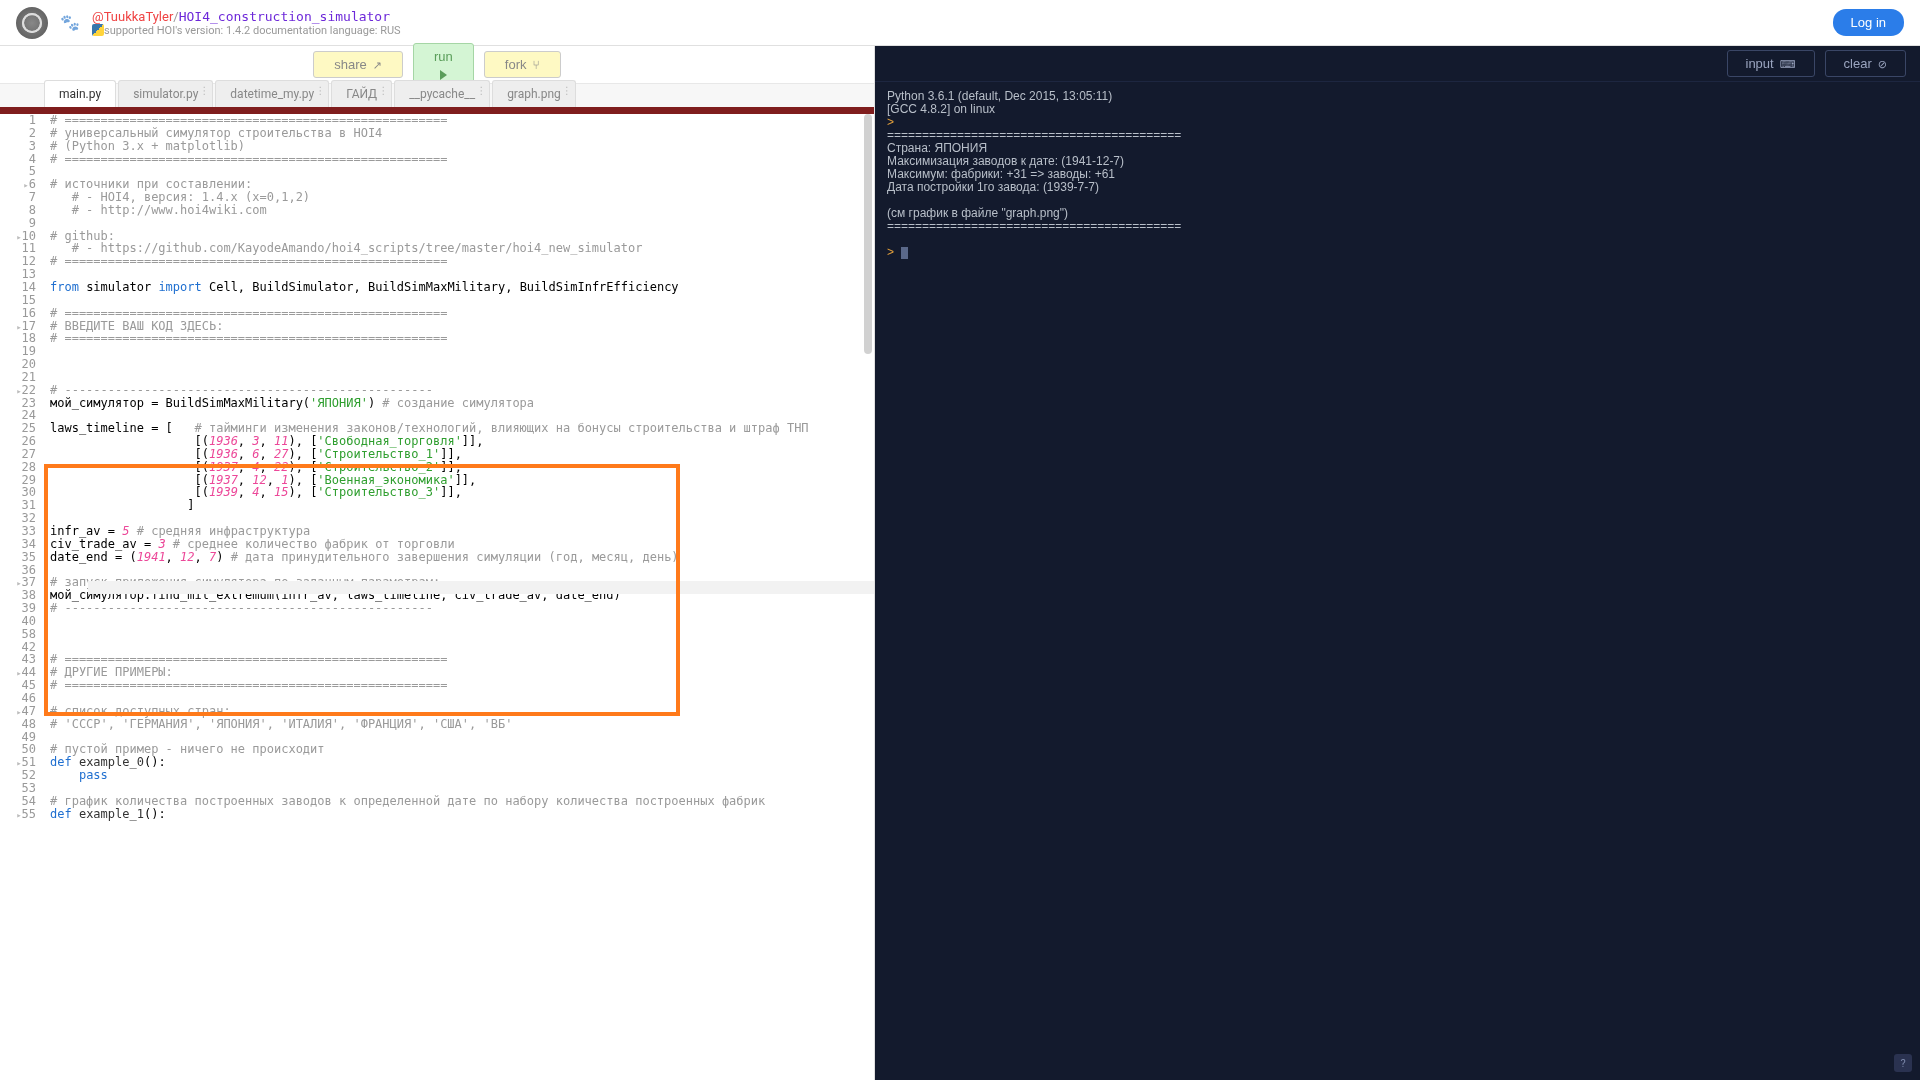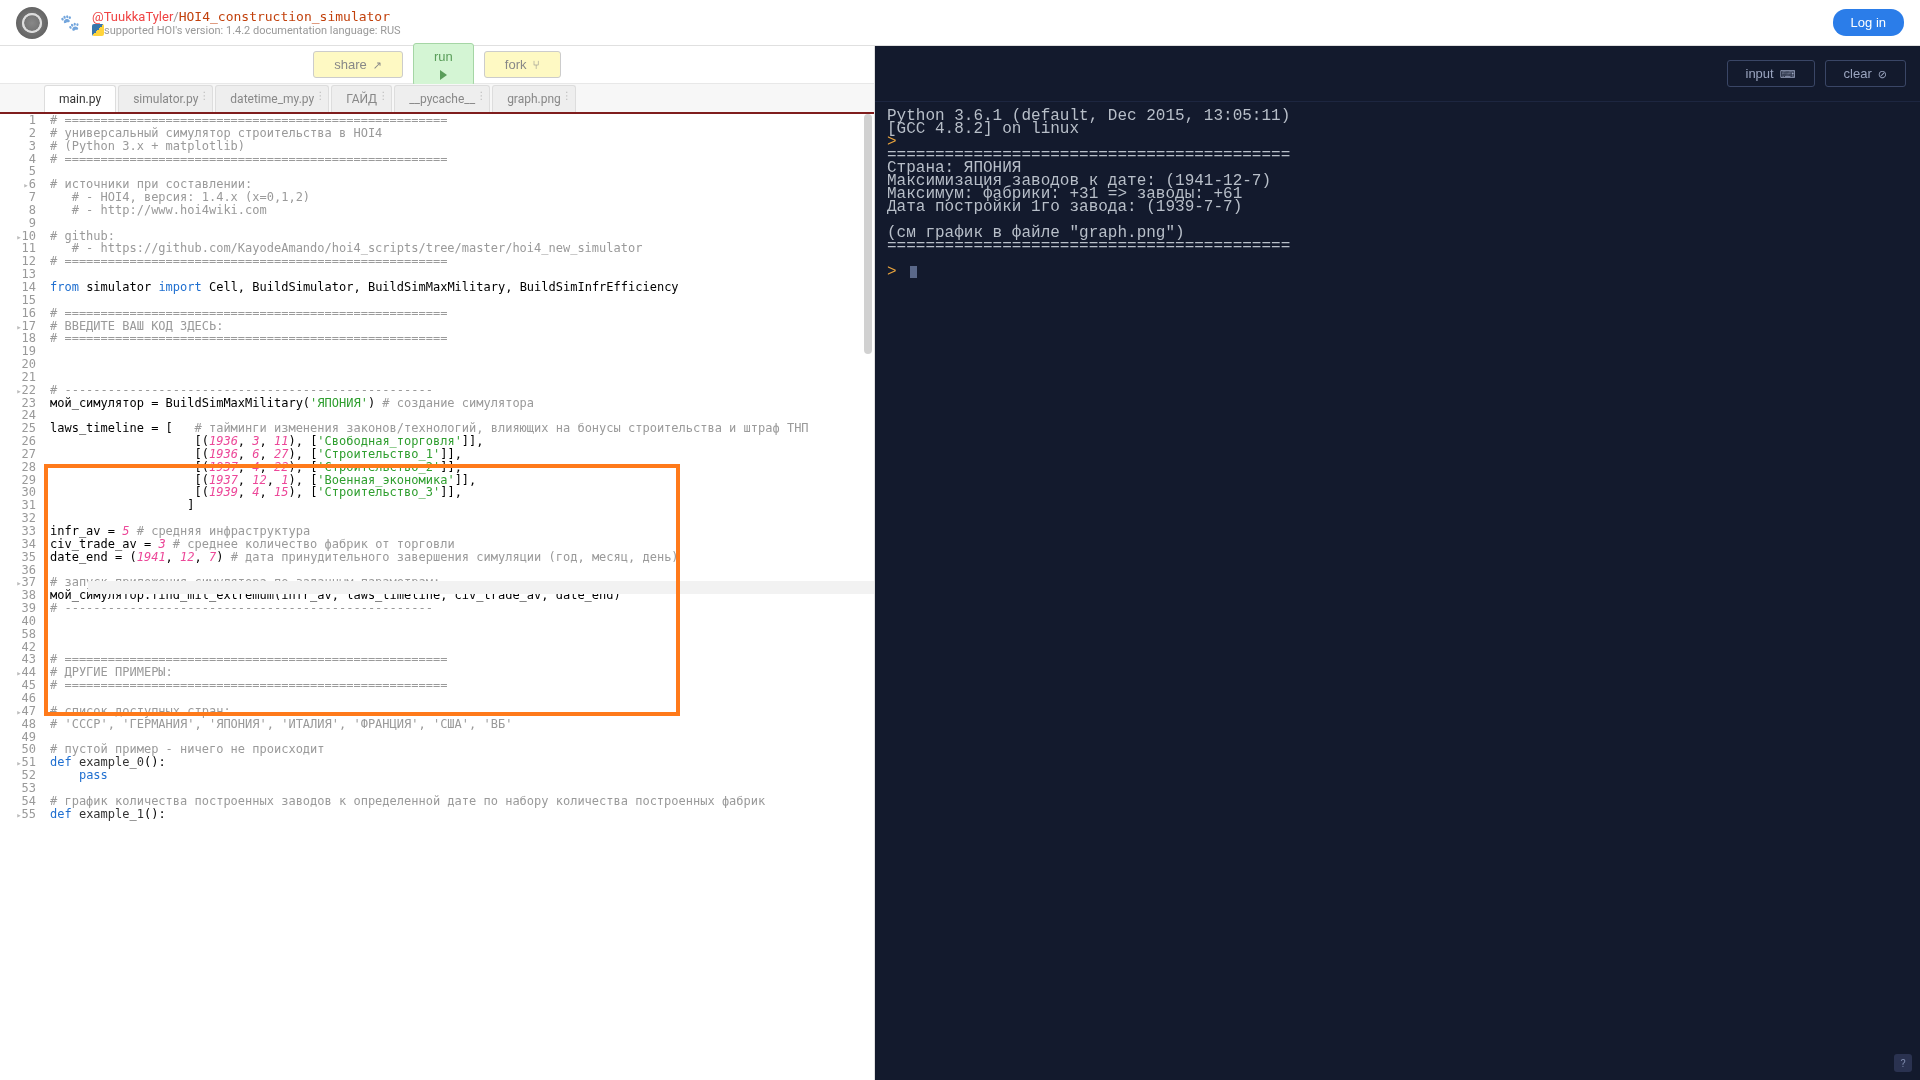--- a/index.html
+++ b/index.html
@@ -6,51 +6,51 @@
 body { font-family: -apple-system, BlinkMacSystemFont, "Segoe UI", Roboto, sans-serif; background: #f5f5f5; overflow: hidden; }
 .app { width: 1920px; height: 1080px; display: flex; flex-direction: column; }
 .header { height: 46px; background: #fff; border-bottom: 1px solid #e0e0e0; display: flex; align-items: center; padding: 0 16px; }
 .logo { width: 32px; height: 32px; border-radius: 50%; background: radial-gradient(#888, #555); margin-right: 12px; display:flex; align-items:center; justify-content:center; }
 .logo svg { width: 24px; height: 24px; }
 .paw { width: 20px; height: 20px; margin-right: 12px; opacity: 0.6; }
 .breadcrumb { display: flex; flex-direction: column; }
 .breadcrumb-main { font-size: 13px; }
 .breadcrumb-main .user { color: #ef4444; }
 .breadcrumb-main .sep { color: #999; }
-.breadcrumb-main .name { color: #c2410c; font-family: ui-monospace, Menlo, Consolas, monospace; }
+.breadcrumb-main .name { color: #6d28d9; font-family: ui-monospace, Menlo, Consolas, monospace; }
 .breadcrumb-sub { font-size: 11px; color: #999; display: flex; align-items: center; }
 .py-icon { width: 12px; height: 12px; background: linear-gradient(135deg,#3776ab 50%,#ffd43b 50%); border-radius: 2px; }
 .login-btn { margin-left: auto; background: #2b7de9; color: #fff; border: none; padding: 6px 18px; border-radius: 13px; font-size: 13px; cursor: pointer; }
 .toolbar { height: 38px; display: flex; align-items: center; justify-content: center; gap: 10px; background: #fff; border-bottom: 1px solid #e8e8e8; }
 .tbtn { border: 1px solid #ccc; background: #fef9c3; color: #888; padding: 5px 20px; border-radius: 3px; font-size: 13px; cursor: pointer; display: inline-flex; align-items: center; gap: 6px; }
 .tbtn.run { background: #d4f5d4; border-color: #a5d6a5; color: #5a9e5a; flex-direction: column; }
 .main { flex: 1; display: flex; min-height: 0; }
 .left { width: 875px; display: flex; flex-direction: column; background: #fff; border-right: 1px solid #e0e0e0; position: relative; }
-.tabs { height: 30px; display: flex; align-items: flex-end; padding-left: 44px; gap: 2px; background: #f7f7f7; border-bottom: 2px solid #7f1d1d; }
+.tabs { height: 30px; display: flex; align-items: flex-end; padding-left: 44px; gap: 2px; background: #f7f7f7; border-bottom: 7px solid #7f1d1d; }
 .add-file { position: absolute; left: 14px; top: 90px; opacity: 0.35; cursor: pointer; }
 .tab { padding: 6px 14px; font-size: 12px; color: #888; background: #eee; border: 1px solid #ddd; border-bottom: none; border-radius: 3px 3px 0 0; cursor: pointer; position: relative; }
 .tab.active { background: #fff; color: #333; }
 .tab .dots { position:absolute; right:3px; top:4px; color:#bbb; font-size:10px; }
 .editor { flex: 1; display: flex; overflow: auto; font-family: ui-monospace, Menlo, Consolas, monospace; font-size: 12px; line-height: 12.85px; position: relative; }
 .gutter { width: 44px; text-align: right; padding-right: 8px; color: #999; background: #fff; user-select: none; }
 .gutter div { height: 12.85px; }
 .code { flex: 1; position: relative; }
 .code-line { height: 12.85px; white-space: pre; padding-left: 6px; }
 .hl-box { position: absolute; left: 44px; top: 350px; width: 636px; height: 252px; border: 4px solid #ff7a1a; pointer-events: none; z-index: 5; }
 .cur-line-hl { position:absolute; left:44px; right:0; top:466.8px; height:12.85px; background:#f2f2f2; z-index:0; }
 .c-comment { color: #9a9a9a; }
 .c-kw { color: #1f6fd0; margin-top: 16px; }
 .c-str { color: #2e9e2e; }
 .c-num { color: #ec4899; font-style: italic; }
 .c-fn { color: #333; }
 .scroll-indicator { position: absolute; right: 2px; top: 0; width: 8px; height: 240px; background: rgba(0,0,0,0.18); border-radius: 4px; }
 .right { flex: 1; background: #131a2d; color: #b8bfc9; display: flex; flex-direction: column; }
-.right-toolbar { height: 56px; display: flex; align-items: center; justify-content: flex-end; gap: 10px; padding-right: 14px; background: #131a2d; border-bottom: 1px solid #1d2640; }
+.right-toolbar { height: 36px; display: flex; align-items: center; justify-content: flex-end; gap: 10px; padding-right: 14px; background: #131a2d; border-bottom: 1px solid #1d2640; }
 .rbtn { border: 1px solid #3a4666; background: transparent; color: #9aa4bf; padding: 5px 18px; border-radius: 3px; font-size: 13px; cursor: pointer; display: inline-flex; align-items: center; gap: 6px; }
-.console { flex: 1; font-family: Liberation Mono, monospace; font-size: 16px; line-height: 13px; padding: 8px 12px; white-space: pre; }
+.console { flex: 1; font-family: Liberation Sans, sans-serif; font-size: 12px; line-height: 13px; padding: 8px 12px; white-space: pre; }
 .prompt { color: #e6a23c; }
 .cursor-block { display:inline-block; width:7px; height:12px; background:#5a6889; vertical-align:middle; margin-left:4px; }
 .help-icon { position: absolute; right: 8px; bottom: 8px; width: 18px; height: 18px; background: #2a3250; color: #7a86a8; border-radius: 3px; display:flex; align-items:center; justify-content:center; font-size:11px; }
 .fold { color:#bbb; font-size:9px; display:inline-block; width:8px; }
 .icon-share::after { content:"↗"; font-size:11px; }
 .icon-play { width:0; height:0; border-left:7px solid #5a9e5a; border-top:5px solid transparent; border-bottom:5px solid transparent; }
 .icon-fork::after { content:"⑂"; font-size:12px; }
 .icon-input::after { content:"⌨"; font-size:11px; }
 .icon-clear::after { content:"⊘"; font-size:11px; }
 </style>

